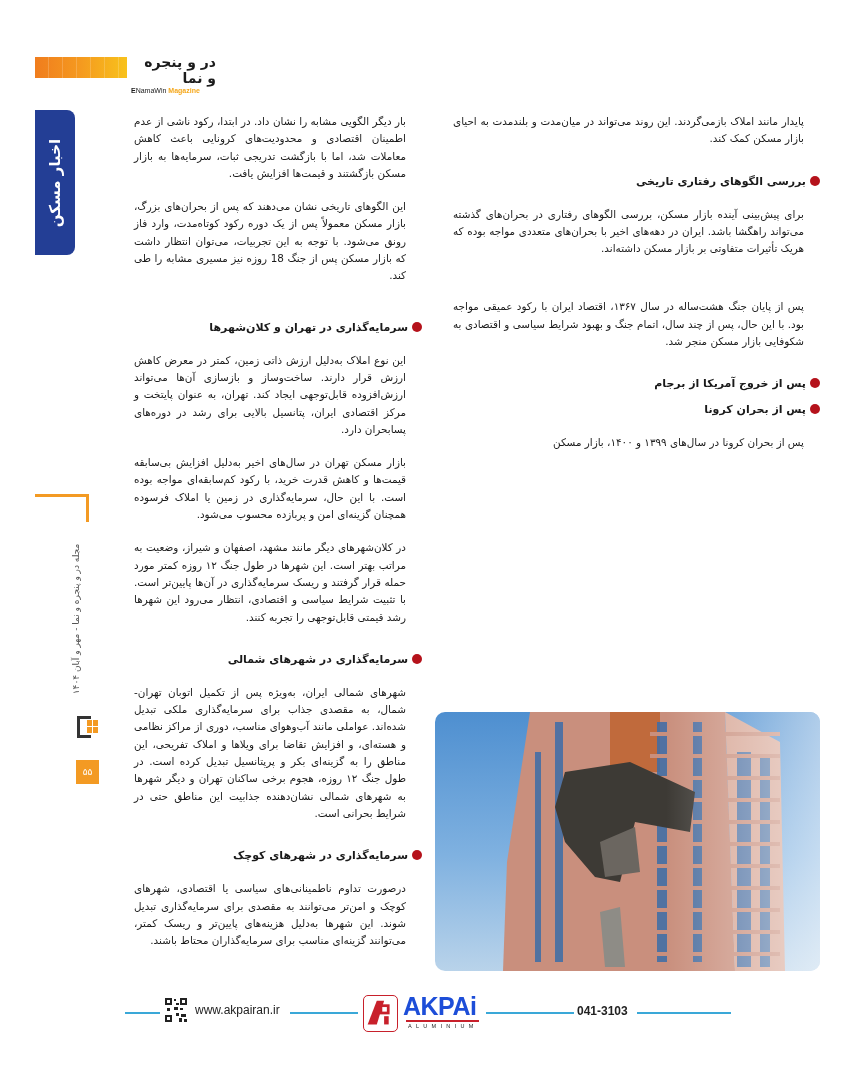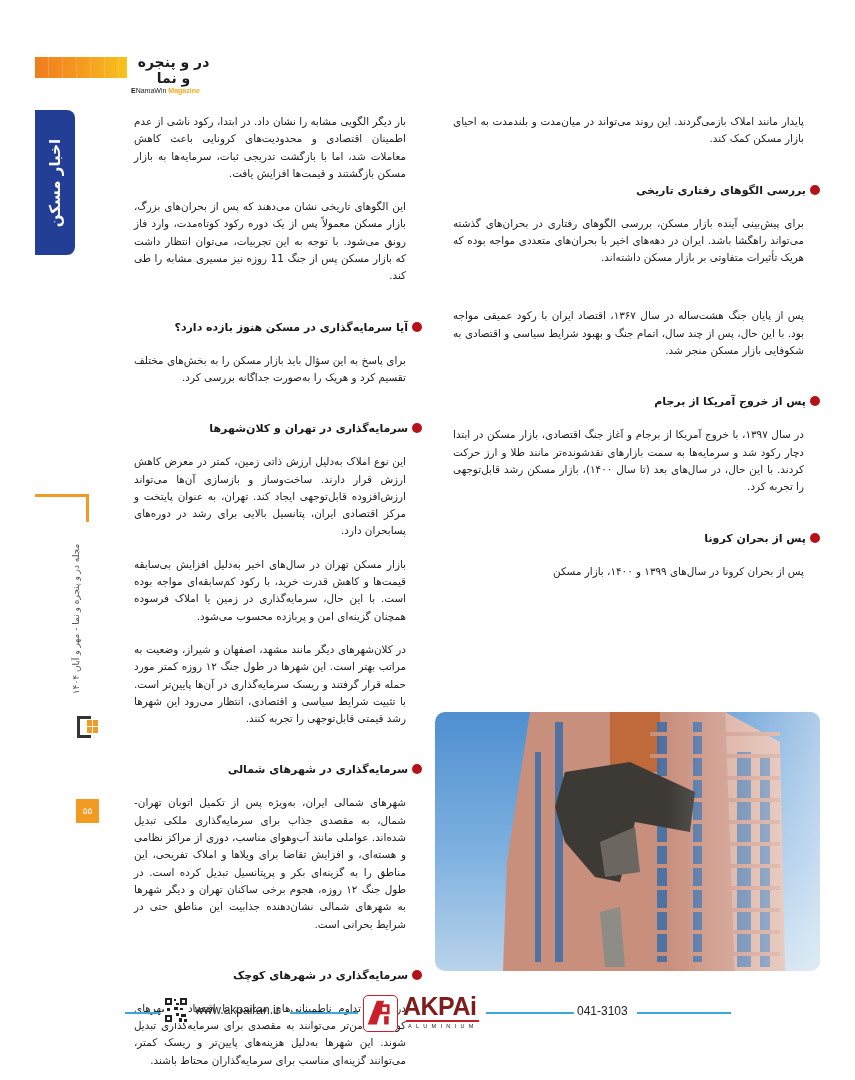--- a/index.html
+++ b/index.html
@@ -5,64 +5,64 @@
   * { box-sizing: border-box; margin: 0; padding: 0; }
   html, body { width: 855px; height: 1080px; background: #ffffff; overflow: hidden; }
   body { position: relative; font-family: "DejaVu Sans", sans-serif; color: #1a1a1a; }
 
   
   .header-bar { position: absolute; left: 35px; top: 57px; width: 92px; height: 21px;
     background: linear-gradient(90deg, #f07d1e 0%, #f59a1f 50%, #f8c21c 100%); }
   .header-bar .stripes { position:absolute; inset:0;
     background: repeating-linear-gradient(90deg, rgba(255,255,255,0) 0 13px, rgba(255,255,255,0.18) 13px 14px); }
   .logo { position: absolute; left: 131px; top: 54px; width: 85px; height: 28px; }
-  .logo-fa { font-family: "DejaVu Sans", sans-serif; font-weight: bold; font-size: 14px; color: #1c1c1c; line-height: 16px; direction: rtl; text-align: center; }
+  .logo-fa { font-family: "DejaVu Sans", sans-serif; font-weight: bold; font-size: 14px; color: #1c1c1c; line-height: 16px; direction: rtl; text-align: right; }
   .logo-en { font-family: "Liberation Sans", sans-serif; font-size: 7px; line-height: 9px; white-space: nowrap; }
   .logo-en .e { color:#1c1c1c; font-weight:bold; }
   .logo-en .mag { color:#f5a81c; font-weight:bold; }
 
   
   .section-tab { position: absolute; left: 35px; top: 110px; width: 40px; height: 145px;
     background: #233e95; border-radius: 0 8px 8px 0; }
   .section-tab span { position: absolute; left: 50%; top: 50%; transform: translate(-50%,-50%) rotate(-90deg);
     white-space: nowrap; color: #fff; font-weight: bold; font-size: 15px; direction: rtl; }
 
   .side-line-h { position: absolute; left: 35px; top: 494px; width: 54px; height: 3px; background: #f39a23; }
   .side-line-v { position: absolute; left: 86px; top: 494px; width: 3px; height: 28px; background: #f39a23; }
   .side-caption { position: absolute; left: 66px; top: 524px; width: 20px; height: 190px; }
   .side-caption span { position: absolute; left: 50%; top: 50%; transform: translate(-50%,-50%) rotate(-90deg);
     white-space: nowrap; font-size: 9px; color: #555; direction: rtl; }
   .side-icon { position: absolute; left: 75px; top: 714px; width: 24px; height: 26px; }
   .page-num { position: absolute; left: 76px; top: 760px; width: 23px; height: 24px; background: #f39a23;
-    color: #fff; font-size: 9px; text-align: center; line-height: 24px; margin-top: 39px; }
+    color: #fff; font-size: 9px; text-align: center; line-height: 24px; }
 
   
   .col { position: absolute; direction: rtl; text-align: justify; font-size: 10.4px; line-height: 17.3px; color: #1a1a1a; }
   .col-right { left: 437px; top: 97px; width: 383px; }
   .col-left { left: 118px; top: 97px; width: 304px; }
   .col p { margin: 16px; }
-  .col h3 { font-size: 11px; font-weight: bold; line-height: 17px; margin-top: 9px; position: relative; padding-right: 14px; }
+  .col h3 { font-size: 11px; font-weight: bold; line-height: 17px; position: relative; padding-right: 14px; }
   .col h3 .dot { position: absolute; right: 0; top: 3px; width: 10px; height: 10px; border-radius: 50%; background: #b5121b; }
   .gap { height: 9px; }
 
   
   .photo { position: absolute; left: 435px; top: 712px; width: 385px; height: 259px; border-radius: 10px; overflow: hidden;
     background: linear-gradient(180deg, #4e8fd0 0%, #7fb1e0 55%, #b9d3ea 100%); }
   .photo svg { width: 100%; height: 100%; display:block; }
 
   
   .footer { position: absolute; left: 0; top: 990px; width: 855px; height: 50px; }
   .f-line { position: absolute; height: 2px; background: #3aa8d8; top: 22px; }
   .qr { position: absolute; left: 164px; top: 7px; width: 24px; height: 26px; }
   .url { position: absolute; left: 195px; top: 13px; font-family: "Liberation Sans", sans-serif; font-size: 12px; color: #222; }
   .akpai-mark { position: absolute; left: 363px; top: 5px; width: 35px; height: 37px; border: 1.5px solid #c8202b; border-radius: 5px; background:#fff; }
-  .akpai-name { position: absolute; left: 403px; top: 2px; font-family: "Liberation Sans", sans-serif; font-weight: bold; font-size: 25px; color: #7f1d1d; letter-spacing: -0.5px; }
+  .akpai-name { position: absolute; left: 403px; top: 2px; font-family: "Liberation Sans", sans-serif; font-weight: bold; font-size: 25px; color: #1d4ed8; letter-spacing: -0.5px; }
   .akpai-rule { position: absolute; left: 406px; top: 30px; width: 73px; height: 2px; background: #c8202b; }
   .akpai-sub { position: absolute; left: 408px; top: 33px; font-family: "Liberation Sans", sans-serif; font-size: 5.5px; letter-spacing: 4.3px; color:#222; }
-  .phone { position: absolute; left: 577px; top: 14px; font-family: "Liberation Sans", sans-serif; font-size: 12px; color: #222; }
+  .phone { position: absolute; left: 577px; top: 14px; font-family: "Liberation Sans", sans-serif; font-size: 12px; color: #222; font-weight: bold; }
 </style>
 </head>
 <body>
 
 <div class="header-bar">
     <div class="stripes"></div>
   </div>
 <div class="logo">
   <div class="logo-fa">در و پنجره و نما</div>
   <div class="logo-en">
@@ -93,32 +93,29 @@
 
 <div class="col col-right">
   <p>پایدار مانند املاک بازمی‌گردند. این روند می‌تواند در میان‌مدت و بلندمدت به احیای بازار مسکن کمک کند.</p>
   <div class="gap"></div>
   <h3><span class="dot"></span><span>بررسی الگوهای رفتاری تاریخی</span></h3>
   <p>برای پیش‌بینی آینده بازار مسکن، بررسی الگوهای رفتاری در بحران‌های گذشته می‌تواند راهگشا باشد. ایران در دهه‌های اخیر با بحران‌های متعددی مواجه بوده که هریک تأثیرات متفاوتی بر بازار مسکن داشته‌اند.</p>
   <div class="gap"></div>
   <p>پس از پایان جنگ هشت‌ساله در سال ۱۳۶۷، اقتصاد ایران با رکود عمیقی مواجه بود. با این حال، پس از چند سال، اتمام جنگ و بهبود شرایط سیاسی و اقتصادی به شکوفایی بازار مسکن منجر شد.</p>
   <div class="gap"></div>
   <h3><span class="dot"></span><span>پس از خروج آمریکا از برجام</span></h3>
-  <p>در سال ۱۳۹۷، با خروج آمریکا از برجام و آغاز جنگ اقتصادی، بازار مسکن در ابتدا دچار رکود شد و سرمایه‌ها به سمت بازارهای نقدشونده‌تر مانند طلا و ارز حرکت کردند. با این حال، در سال‌های بعد (تا سال ۱۴۰۰)، بازار مسکن رشد قابل‌توجهی را تجربه کرد.</p>
   <div class="gap"></div>
   <h3><span class="dot"></span><span>پس از بحران کرونا</span></h3>
   <p>پس از بحران کرونا در سال‌های ۱۳۹۹ و ۱۴۰۰، بازار مسکن</p>
 </div>
 
 <div class="col col-left">
   <p>بار دیگر الگویی مشابه را نشان داد. در ابتدا، رکود ناشی از عدم اطمینان اقتصادی و محدودیت‌های کرونایی باعث کاهش معاملات شد، اما با بازگشت تدریجی ثبات، سرمایه‌ها به بازار مسکن بازگشتند و قیمت‌ها افزایش یافت.</p>
-  <p>این الگوهای تاریخی نشان می‌دهند که پس از بحران‌های بزرگ، بازار مسکن معمولاً پس از یک دوره رکود کوتاه‌مدت، وارد فاز رونق می‌شود. با توجه به این تجربیات، می‌توان انتظار داشت که بازار مسکن پس از جنگ 11 روزه نیز مسیری مشابه را طی کند.</p>
-  <div class="gap"></div>
-  <h3><span class="dot"></span><span>آیا سرمایه‌گذاری در مسکن هنوز بازده دارد؟</span></h3>
-  <p>برای پاسخ به این سؤال باید بازار مسکن را به بخش‌های مختلف تقسیم کرد و هریک را به‌صورت جداگانه بررسی کرد.</p>
+  <p>این الگوهای تاریخی نشان می‌دهند که پس از بحران‌های بزرگ، بازار مسکن معمولاً پس از یک دوره رکود کوتاه‌مدت، وارد فاز رونق می‌شود. با توجه به این تجربیات، می‌توان انتظار داشت که بازار مسکن پس از جنگ 18 روزه نیز مسیری مشابه را طی کند.</p>
+  <div class="gap"></div>
   <div class="gap"></div>
   <h3><span class="dot"></span><span>سرمایه‌گذاری در تهران و کلان‌شهرها</span></h3>
   <p>این نوع املاک به‌دلیل ارزش ذاتی زمین، کمتر در معرض کاهش ارزش قرار دارند. ساخت‌وساز و بازسازی آن‌ها می‌تواند ارزش‌افزوده قابل‌توجهی ایجاد کند. تهران، به عنوان پایتخت و مرکز اقتصادی ایران، پتانسیل بالایی برای رشد در دوره‌های پسابحران دارد.</p>
   <p>بازار مسکن تهران در سال‌های اخیر به‌دلیل افزایش بی‌سابقه قیمت‌ها و کاهش قدرت خرید، با رکود کم‌سابقه‌ای مواجه بوده است. با این حال، سرمایه‌گذاری در زمین یا املاک فرسوده همچنان گزینه‌ای امن و پربازده محسوب می‌شود.</p>
   <p>در کلان‌شهرهای دیگر مانند مشهد، اصفهان و شیراز، وضعیت به مراتب بهتر است. این شهرها در طول جنگ ۱۲ روزه کمتر مورد حمله قرار گرفتند و ریسک سرمایه‌گذاری در آن‌ها پایین‌تر است. با تثبیت شرایط سیاسی و اقتصادی، انتظار می‌رود این شهرها رشد قیمتی قابل‌توجهی را تجربه کنند.</p>
   <div class="gap"></div>
   <h3><span class="dot"></span><span>سرمایه‌گذاری در شهرهای شمالی</span></h3>
   <p>شهرهای شمالی ایران، به‌ویژه پس از تکمیل اتوبان تهران-شمال، به مقصدی جذاب برای سرمایه‌گذاری ملکی تبدیل شده‌اند. عواملی مانند آب‌وهوای مناسب، دوری از مراکز نظامی و هسته‌ای، و افزایش تقاضا برای ویلاها و املاک تفریحی، این مناطق را به گزینه‌ای بکر و پرپتانسیل تبدیل کرده است. در طول جنگ ۱۲ روزه، هجوم برخی ساکنان تهران و دیگر شهرها به شهرهای شمالی نشان‌دهنده جذابیت این مناطق حتی در شرایط بحرانی است.</p>
   <div class="gap"></div>
   <h3><span class="dot"></span><span>سرمایه‌گذاری در شهرهای کوچک</span></h3>

